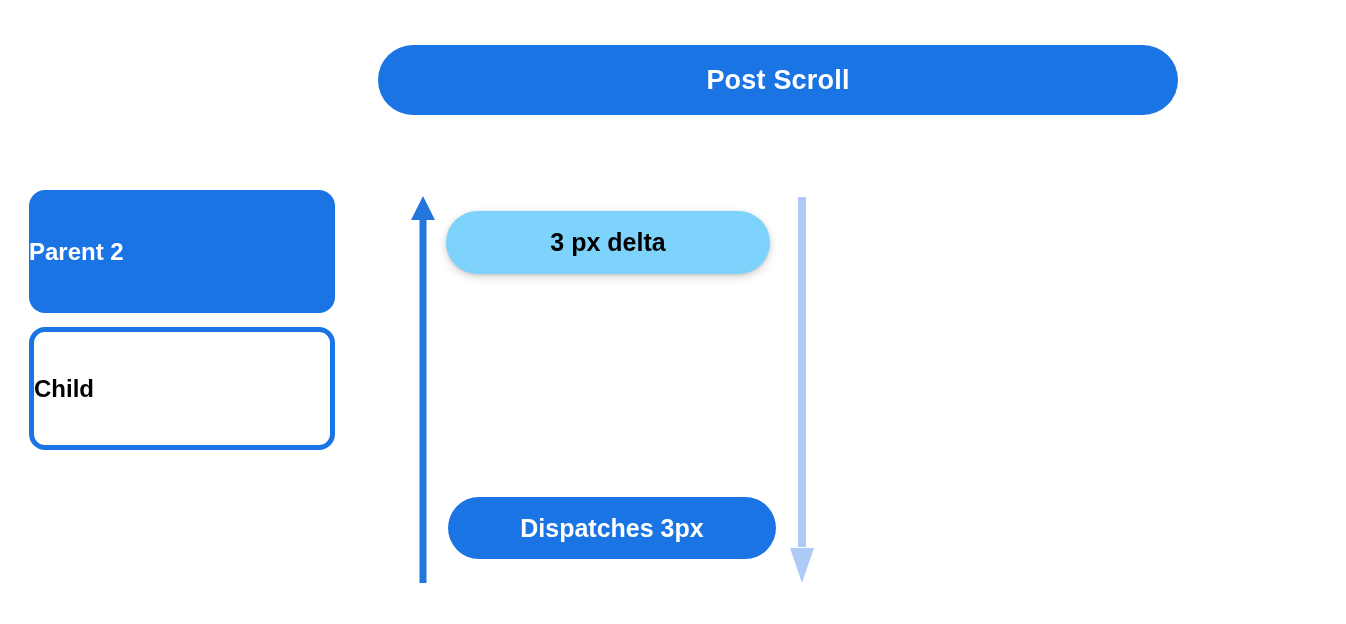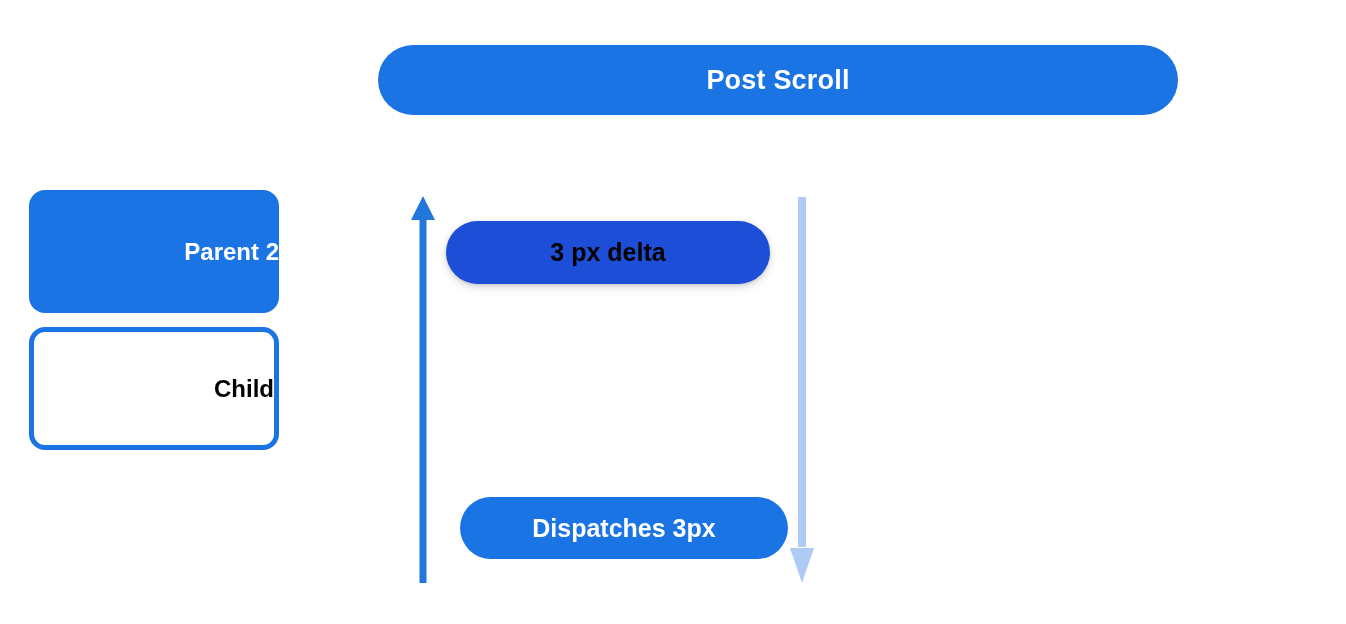--- a/index.html
+++ b/index.html
@@ -42,26 +42,26 @@
   }
 
   
   .stack {
     position: absolute;
     left: 29px;
     top: 190px;
     width: 253px;
   }
   .node-box {
-    width: 250px;
+    width: 306px;
     height: 123px;
     border-radius: 16px;
     display: flex;
     align-items: center;
-    justify-content: flex-end;
+    justify-content: flex-start;
     box-sizing: border-box;
     margin-bottom: 14px;
   }
   .node-box:last-child {
     margin-bottom: 8px;
   }
   .node-box.filled {
     background: #1b74e4;
   }
   .node-box.filled .node-label {
@@ -92,34 +92,34 @@
   
   .pill {
     position: absolute;
     display: flex;
     align-items: center;
     justify-content: center;
     box-sizing: border-box;
   }
   .pill-white {
     left: 446px;
-    top: 221px;
+    top: 211px;
     width: 324px;
     height: 63px;
-    background: #1d4ed8;
+    background: #7dd3fc;
     border-radius: 32px;
     box-shadow: 0 3px 9px rgba(60,64,67,0.22), 0 1px 3px rgba(60,64,67,0.14);
   }
   .pill-white .pill-label {
     color: #000000;
     font-size: 25px;
     font-weight: bold;
   }
   .pill-blue {
-    left: 460px;
+    left: 448px;
     top: 497px;
     width: 328px;
     height: 62px;
     background: #1b74e4;
     border-radius: 31px;
   }
   .pill-blue .pill-label {
     color: #ffffff;
     font-size: 25px;
     font-weight: bold;

